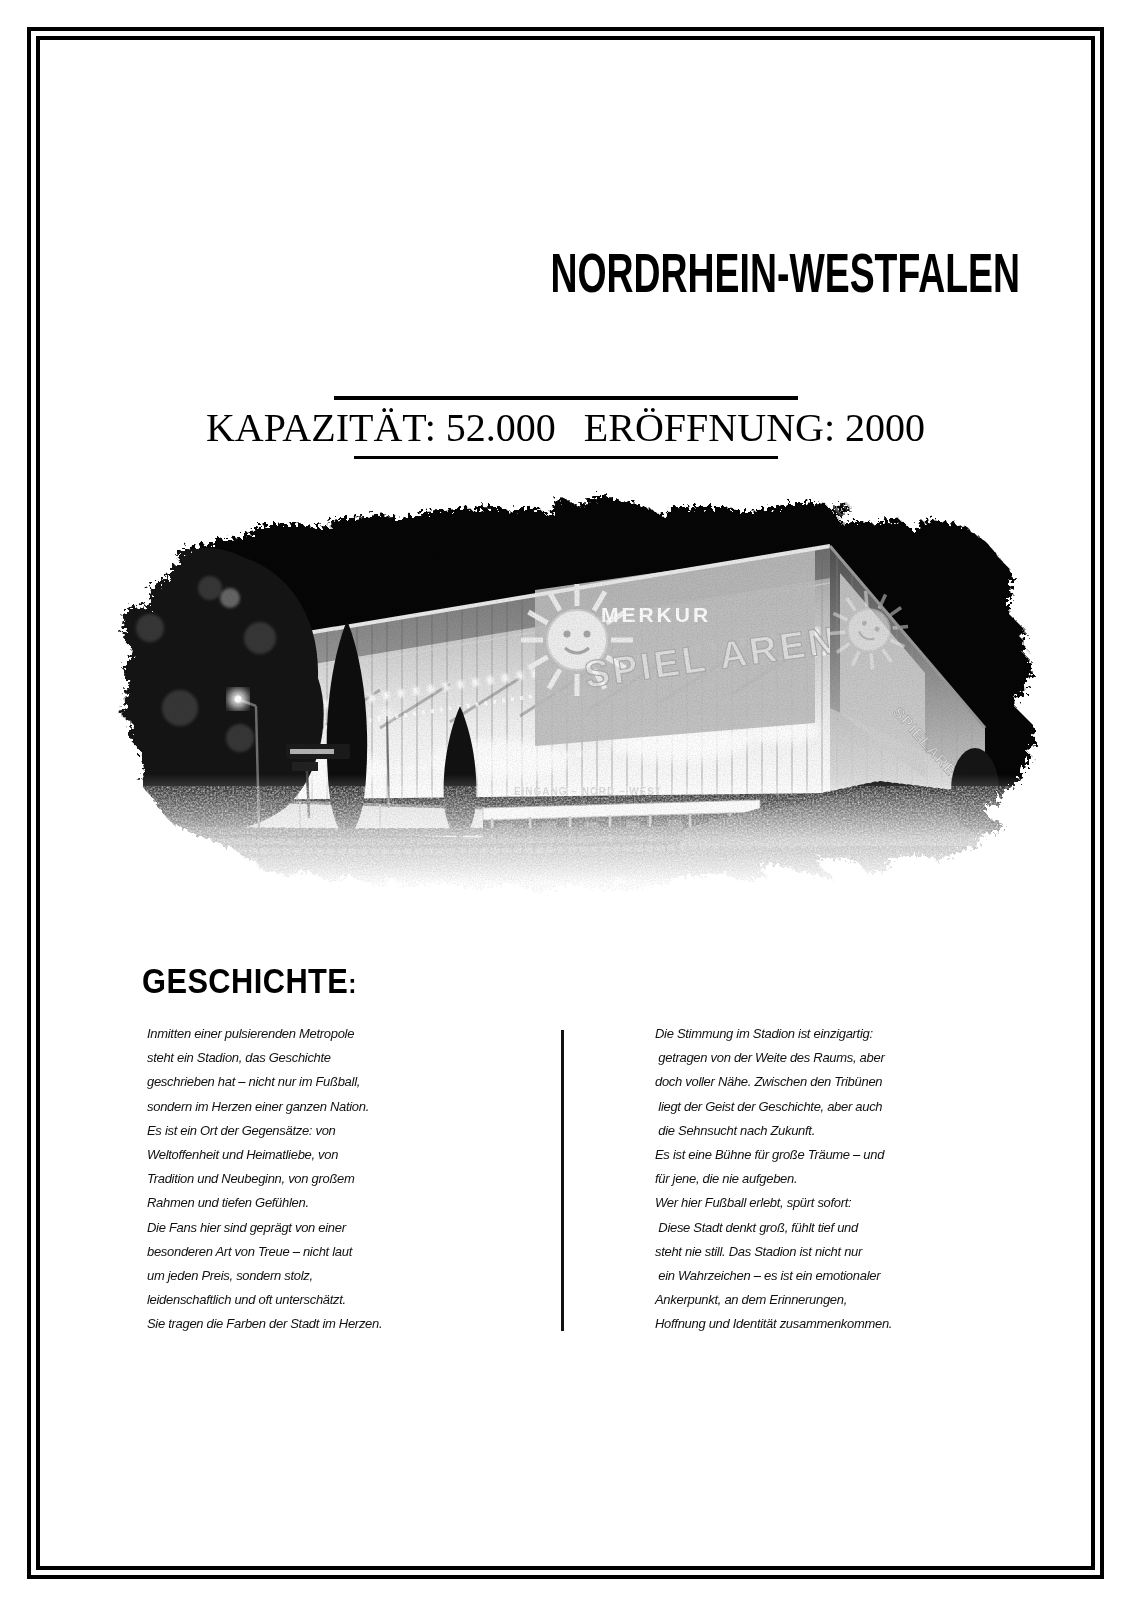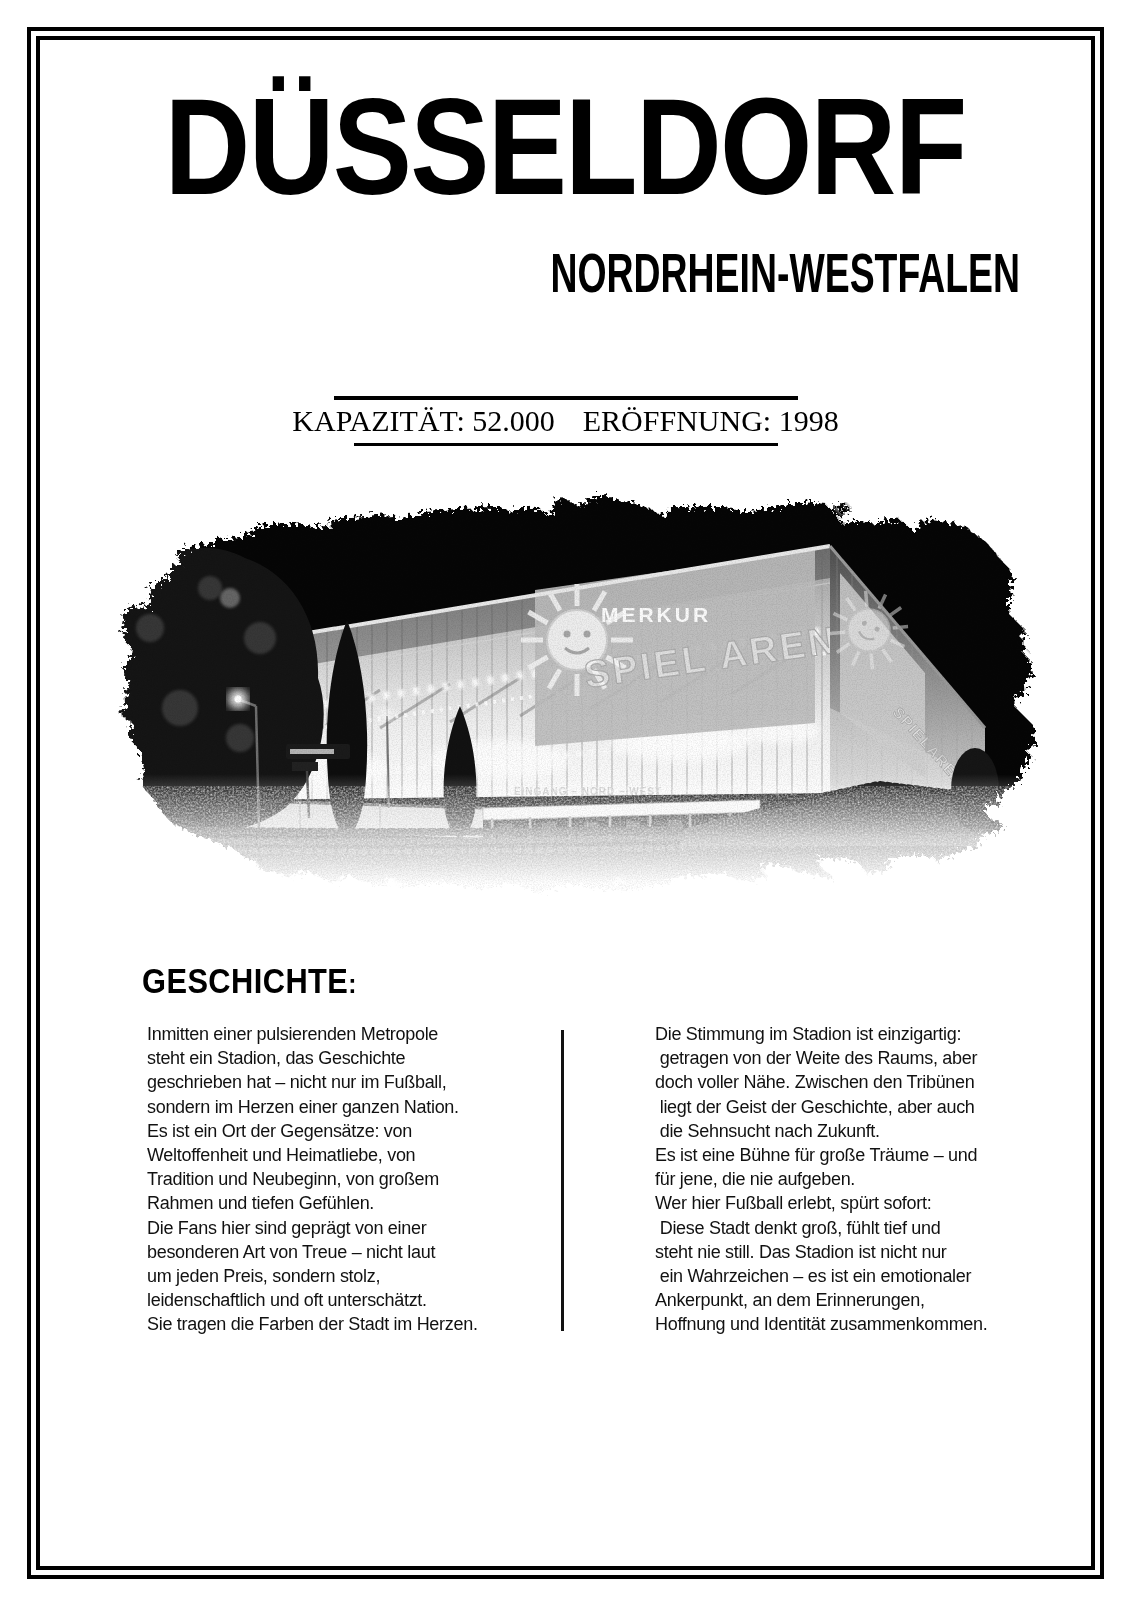--- a/index.html
+++ b/index.html
@@ -40,36 +40,36 @@
     font-weight:bold;font-size:55px;line-height:1;
     transform:scale(0.68,1);transform-origin:50% 0;
     white-space:nowrap;
   }
   .stats{
     position:absolute;top:396px;left:50%;transform:translateX(-50%);
     width:464px;border-top:4px solid #000;text-align:center;
   }
   .stats-row{
     display:flex;justify-content:center;gap:28px;
-    font-family:"Liberation Serif",serif;font-size:30px;
+    font-family:"Liberation Serif",serif;font-size:40px;
     padding-top:4px;white-space:nowrap;
   }
   .stats-rule{width:424px;border-top:3px solid #000;margin:5px auto 0;}
   .photo{position:absolute;left:80px;top:478px;}
   .history-heading{
     position:absolute;left:142px;top:963px;
     font-weight:bold;font-size:35px;line-height:1;
     transform:scale(0.88,1);transform-origin:0 0;
     letter-spacing:0.5px;white-space:nowrap;
   }
   .history-heading .colon{font-size:28px;font-weight:bold;}
   .col{
     position:absolute;top:1022px;
-    font-size:18px;line-height:24.2px;letter-spacing:-0.3px;
-    white-space:pre-wrap;color:#111;
+    font-size:13px;line-height:24.2px;letter-spacing:-0.3px;
+    white-space:pre-wrap;color:#111;font-style:italic;
   }
   .col-left{left:147px;width:440px;}
   .col-right{left:631px;width:430px;margin-left:24px;}
   .divider{
     position:absolute;left:561px;top:1030px;
     width:2.5px;height:301px;background:#111;
   }
   .quote{
     position:absolute;top:1467px;left:0;width:100%;
     text-align:center;line-height:1;
@@ -84,32 +84,29 @@
   svg text{font-family:"Liberation Sans",sans-serif;}
 </style>
 </head>
 <body>
 
 <div class="sheet">
 
   <div class="frame-outer"></div>
   <div class="frame-inner"></div>
 
-  <h1 class="title" style="margin:0;font-weight:bold;">
-    <span class="fit">DÜSSELDORF</span>
-  </h1>
 
   <div class="subtitle">
     <span class="fit">NORDRHEIN-WESTFALEN</span>
   </div>
 
   <div class="stats">
     <div class="stats-row">
       <span>KAPAZITÄT: 52.000</span>
-      <span>ERÖFFNUNG: 1998</span>
+      <span>ERÖFFNUNG: 2000</span>
     </div>
     <div class="stats-rule"></div>
   </div>
 
   <svg class="photo" width="970" height="424" viewBox="0 0 970 424">
     <defs>
       <linearGradient id="gFacade" x1="0" y1="0" x2="0" y2="1">
         <stop offset="0" stop-color="#9e9e9e"></stop>
         <stop offset="0.35" stop-color="#c9c9c9"></stop>
         <stop offset="0.7" stop-color="#f0f0f0"></stop>

